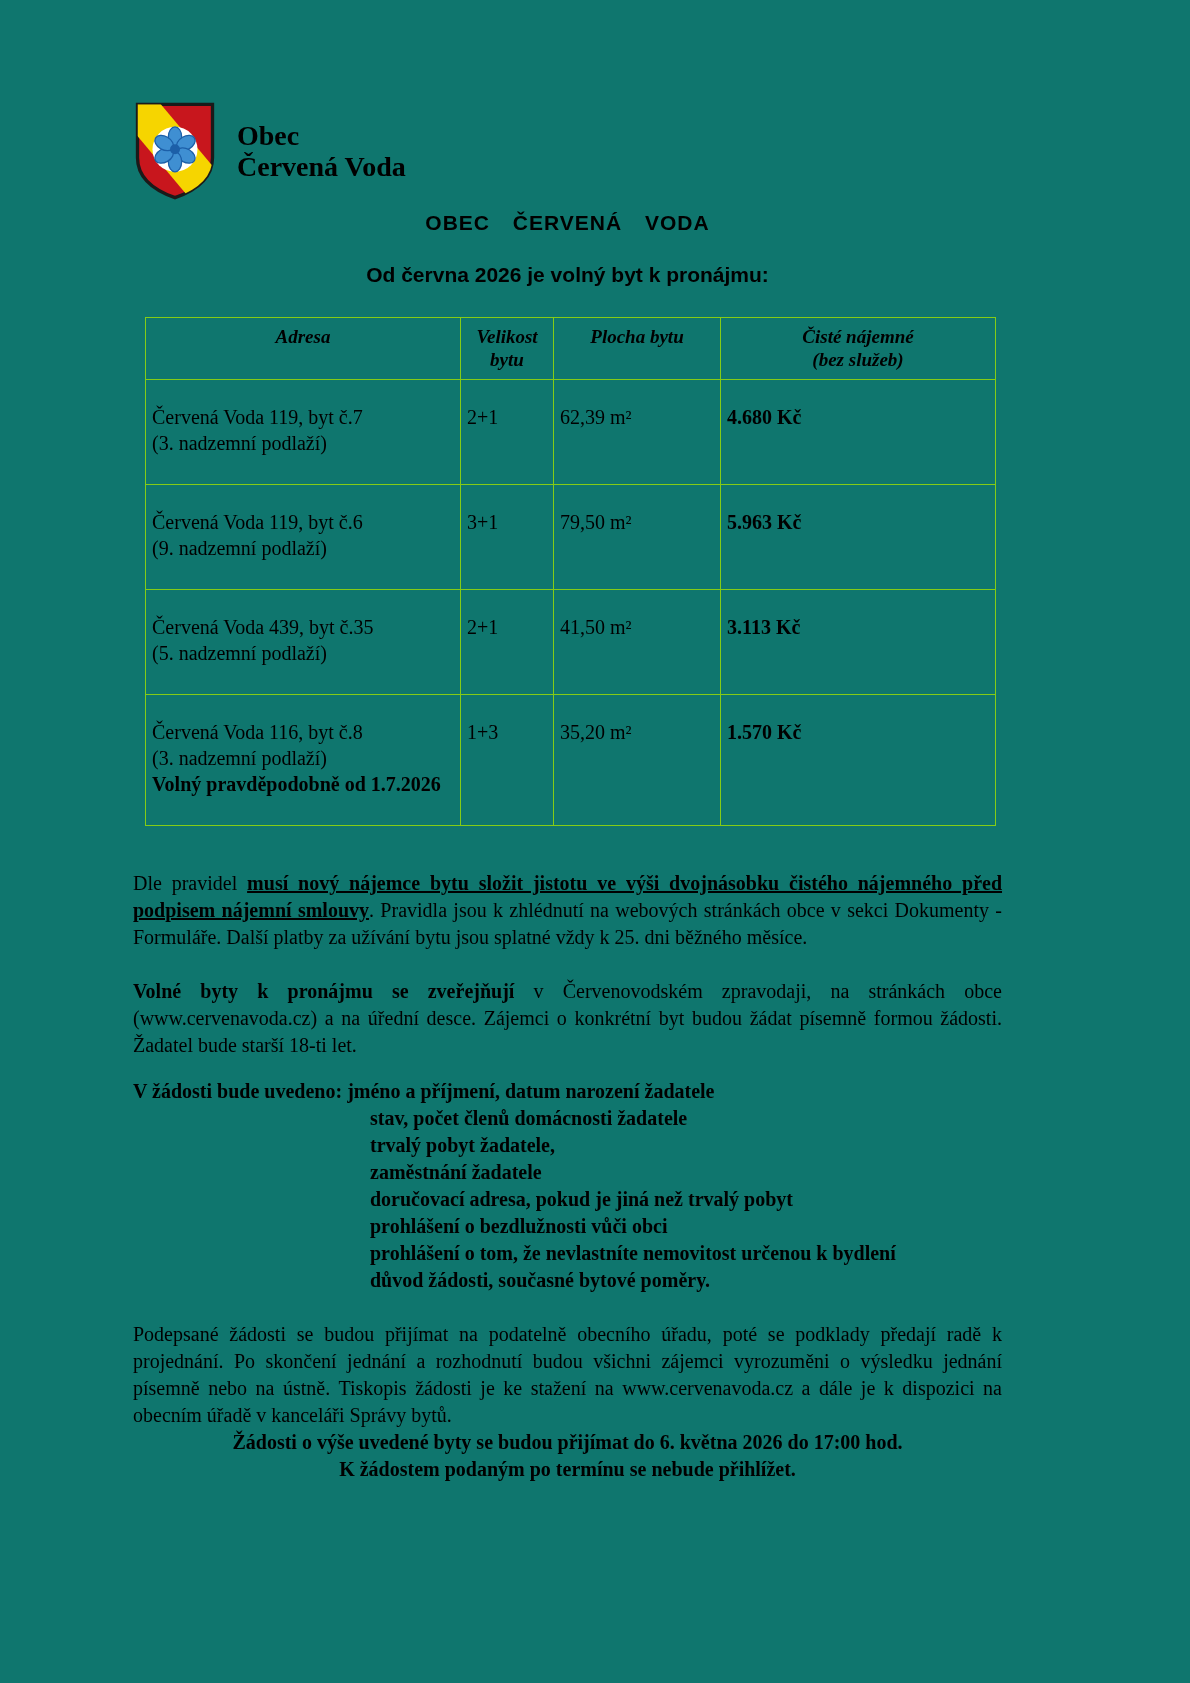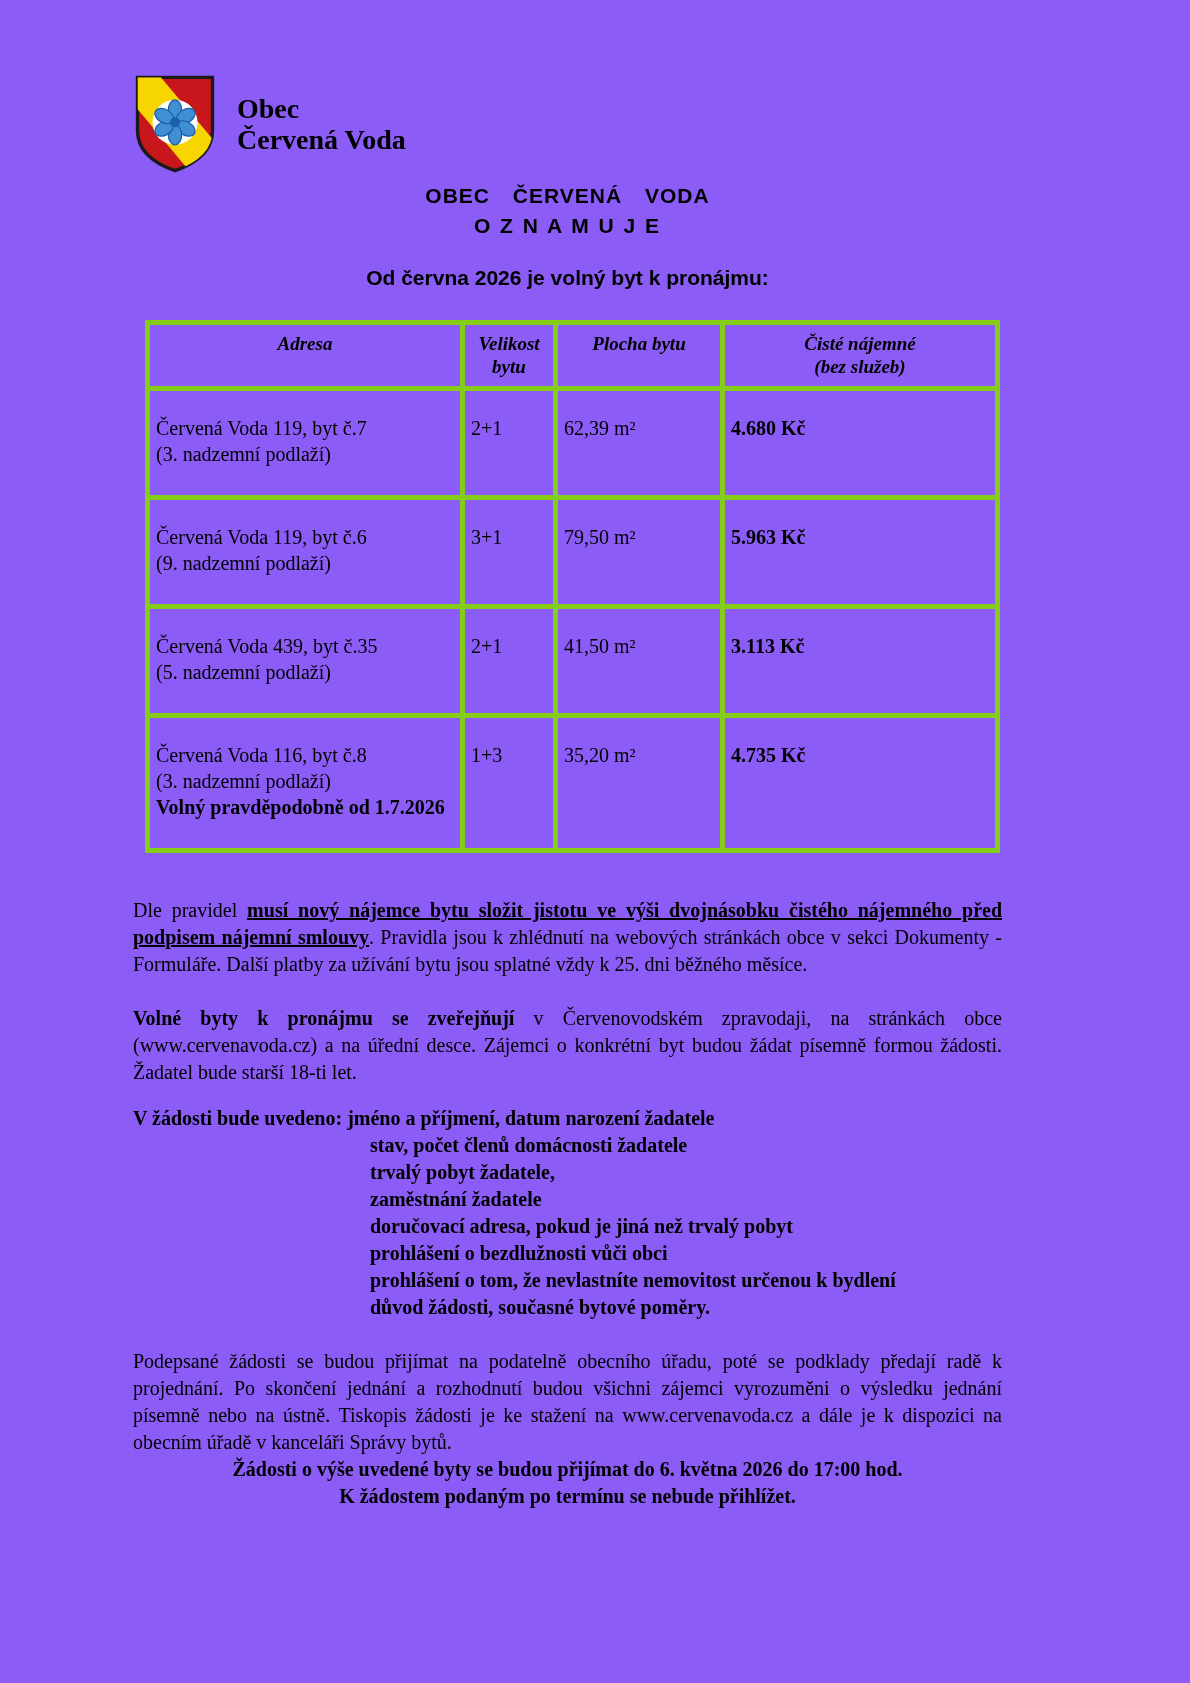--- a/index.html
+++ b/index.html
@@ -1,33 +1,33 @@
 <!DOCTYPE html>
 <html><head>
 <meta charset="utf-8">
 <style>
   html,body{margin:0;padding:0;background:#e9e9e9;}
   .page{
-    width:1190px;height:1683px;background:#8b5cf6;position:relative;
+    width:1190px;height:1683px;background:#0f766e;position:relative;
     font-family:"Liberation Serif", serif;color:#000;overflow:hidden;
-    box-sizing:border-box;padding:74px 188px 0 133px;
+    box-sizing:border-box;padding:101px 188px 0 133px;
   }
   .content{width:869px;}
   
   .logo-row{display:flex;align-items:center;}
   .shield{flex:0 0 auto;}
   .org-name{margin-left:20px;font-weight:bold;font-size:28px;line-height:31px;}
   
   .title-block{text-align:center;margin-top:10px;font-family:"Liberation Sans", sans-serif;font-weight:bold;}
   .title-line1{font-size:21px;word-spacing:16px;letter-spacing:1px;}
   .title-line2{font-size:21px;letter-spacing:2px;margin-top:6px;}
   .announce{font-size:21px;margin-top:28px;}
   
   table.flats{border-collapse:collapse;margin:30px 0 0 12px;width:850px;table-layout:fixed;}
-  table.flats th, table.flats td{border:5px solid #84cc16;vertical-align:top;}
+  table.flats th, table.flats td{border:1px solid #84cc16;vertical-align:top;}
   table.flats th{font-style:italic;font-weight:bold;font-size:19px;padding:7px 4px 8px 4px;text-align:center;line-height:23px;}
   table.flats td{font-size:20px;line-height:26px;padding:24px 6px 28px 6px;}
   td.addr{text-align:left;padding-left:10px;}
   td.c{text-align:left;}
   td.rent{font-weight:bold;}
   .note{font-weight:bold;}
   .col-addr{width:315px;}.col-size{width:93px;}.col-area{width:167px;}.col-rent{width:275px;}
   
   .para{font-size:20px;line-height:27px;text-align:justify;margin:27px 0 0 0;}
   .para.first{margin-top:44px;}
@@ -78,21 +78,20 @@
         <circle cx="50" cy="58" r="6" fill="#1c5fa8"></circle>
       </svg>
       <div class="org-name">
         <div>Obec</div>
         <div>Červená Voda</div>
       </div>
     </div>
 
     <div class="title-block">
       <div class="title-line1">OBEC ČERVENÁ VODA</div>
-      <div class="title-line2">O Z N A M U J E</div>
       <div class="announce">Od června 2026 je volný byt k pronájmu:</div>
     </div>
 
     <table class="flats">
       <colgroup>
         <col class="col-addr">
           <col class="col-size">
           <col class="col-area">
           <col class="col-rent">
       </colgroup>
@@ -139,21 +138,21 @@
           <td class="c rent">3.113 Kč</td>
         </tr>
         <tr>
           <td class="addr">
             <div>Červená Voda 116, byt č.8</div>
             <div>(3. nadzemní podlaží)</div>
             <div class="note">Volný pravděpodobně od 1.7.2026</div>
           </td>
           <td class="c">1+3</td>
           <td class="c">35,20 m²</td>
-          <td class="c rent">4.735 Kč</td>
+          <td class="c rent">1.570 Kč</td>
         </tr>
       </tbody>
     </table>
 
     <p class="para first"><span>Dle pravidel </span><span class="bu">musí nový nájemce bytu složit jistotu ve výši dvojnásobku čistého nájemného před podpisem nájemní smlouvy</span><span>. Pravidla jsou k zhlédnutí na webových stránkách obce v sekci Dokumenty - Formuláře. Další platby za užívání bytu jsou splatné vždy k 25. dni běžného měsíce.</span></p>
 
     <p class="para"><span class="b">Volné byty k pronájmu se zveřejňují</span><span> v Červenovodském zpravodaji, na stránkách obce (www.cervenavoda.cz) a na úřední desce. Zájemci o konkrétní byt budou žádat písemně formou žádosti. Žadatel bude starší 18-ti let.</span></p>
 
     <div class="app-block">
       <div>

